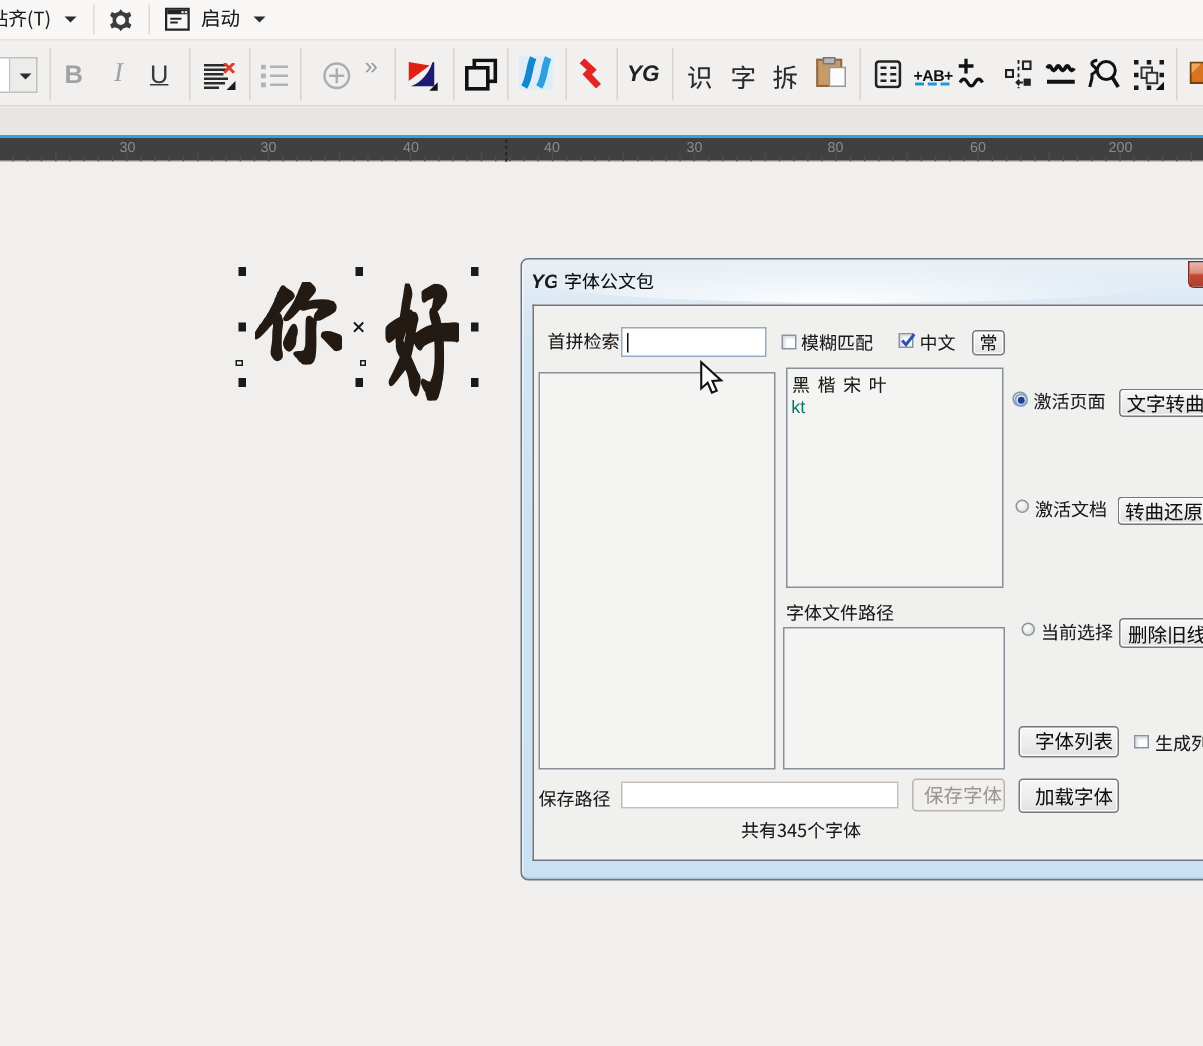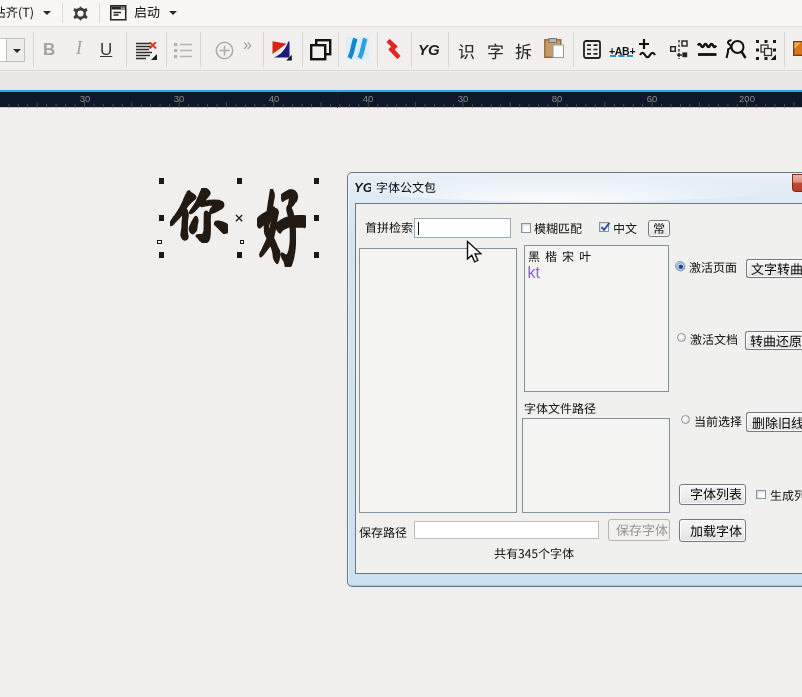--- a/index.html
+++ b/index.html
@@ -2,21 +2,21 @@
 <html><head><meta charset="utf-8"><style>
 * {margin:0;padding:0;box-sizing:border-box}
 html,body {width:802px;height:697px;overflow:hidden;background:#f0efed;font-family:"Liberation Sans",sans-serif}
 #app {position:relative;width:802px;height:697px}
 .abs {position:absolute}
 
 #menubar {position:absolute;left:0;top:0;width:802px;height:27px;background:#f8f7f6;border-bottom:1px solid #e3e1df}
 #toolbar {position:absolute;left:0;top:28px;width:802px;height:43px;background:#f1f0ee;border-bottom:1px solid #d9d7d5}
 #propband {position:absolute;left:0;top:72px;width:802px;height:18px;background:#e8e6e4}
 #blueline {position:absolute;left:0;top:89.7px;width:802px;height:2px;background:#2aa7e0}
-#ruler {position:absolute;left:0;top:91.7px;width:802px;height:16.5px;background:#0f172a;border-bottom:1px solid #c9c7c5}
+#ruler {position:absolute;left:0;top:91.7px;width:802px;height:16.5px;background:#404040;border-bottom:1px solid #c9c7c5}
 .rnum {position:absolute;top:1px;width:30px;text-align:center;font-size:9.5px;color:#8b8b8b}
 .msep {position:absolute;top:3px;width:1px;height:20px;background:#dcdad8}
 .tsep {position:absolute;top:4px;width:1px;height:35px;background:#d7d5d3}
 .caret {position:absolute;width:0;height:0;border-left:4px solid transparent;border-right:4px solid transparent;border-top:4.5px solid #2b2b2b}
 
 #dlg {position:absolute;left:347px;top:171.6px;width:456px;height:415.8px;border:1px solid #6b7683;border-radius:5px 0 0 5px;box-shadow:inset 0 -1px 0 #adc5d8,inset 1px 0 0 rgba(255,255,255,.55);
  background:linear-gradient(180deg,#e9eff6 0%,#e0ebf4 5%,#d3e4f2 14%,#cde2f1 55%,#cbe1f1 100%)}
 #dlgglow {position:absolute;left:10px;top:0px;width:430px;height:29px;border-radius:50%;background:radial-gradient(ellipse at 45% 100%,rgba(255,255,255,.95),rgba(255,255,255,0) 70%)}
 #client {position:absolute;left:7px;top:30.6px;width:449px;height:370.5px;background:#f0f0ef;border:1px solid #6e757e;border-right:none}
 #closebtn {position:absolute;left:443.6px;top:1px;width:13px;height:18.6px;background:linear-gradient(180deg,#ecb4a9 0%,#dd8d7e 45%,#c24a37 50%,#b13f2c 100%);border:1px solid #7c2d20;border-right:none;border-radius:0 0 0 4px}
@@ -242,21 +242,21 @@
       </svg>
  <div class="btn" style="left:293px;top:18px;width:22.5px;height:16.5px"></div>
  <svg style="position:absolute;left:298.5px;top:11.3px;overflow:visible" width="14" height="30">
         <path transform="translate(0,20) scale(1.0)" d="M5.7 -4.2H6.6V1H5.7ZM3.8 -5.9V-4.7H8.3V-5.9ZM2.9 -6.6H9.2V-4H2.9ZM1.8 -3H9.8V-2.2H2.8V0.4H1.8ZM9.4 -3H10.3V-0.5Q10.3 -0.2 10.2 0Q10.2 0.2 9.9 0.3Q9.6 0.5 9.1 0.5Q8.6 0.5 7.9 0.5Q7.9 0.3 7.8 0.1Q7.7 -0.2 7.6 -0.4Q8 -0.4 8.3 -0.4Q8.6 -0.3 8.8 -0.3Q9 -0.3 9.1 -0.3Q9.3 -0.4 9.3 -0.4Q9.4 -0.4 9.4 -0.6ZM5.6 -10.1H6.6V-7.9H5.6ZM1 -8.3H11.1V-5.6H10.1V-7.4H1.9V-5.6H1ZM2 -9.6 2.9 -10Q3.1 -9.7 3.4 -9.3Q3.7 -8.9 3.9 -8.6L3 -8.2Q2.8 -8.5 2.5 -8.9Q2.3 -9.3 2 -9.6ZM9.1 -10 10.1 -9.7Q9.8 -9.3 9.5 -8.9Q9.2 -8.5 8.9 -8.2L8.1 -8.5Q8.3 -8.7 8.5 -9Q8.7 -9.3 8.8 -9.5Q9 -9.8 9.1 -10Z" fill="#1c1c1c" fill-opacity="1.0"></path>
       </svg>
  <div class="lb" style="left:4.9px;top:45.5px;width:157.3px;height:265.6px"></div>
  <div class="lb" style="left:169.9px;top:42.6px;width:144.4px;height:147.6px"></div>
  <svg style="position:absolute;left:173px;top:38.5px;overflow:visible" width="65" height="30">
         <path transform="translate(0,20) scale(1.0)" d="M2.8 -8.8V-6.3H9.2V-8.8ZM1.8 -9.6H10.1V-5.5H1.8ZM3.4 -8.3 4 -8.6Q4.3 -8.1 4.5 -7.7Q4.7 -7.2 4.8 -6.8L4.1 -6.5Q4.1 -6.9 3.9 -7.4Q3.6 -7.9 3.4 -8.3ZM1.6 -4.5H10.3V-3.7H1.6ZM0.7 -2.7H11.4V-1.9H0.7ZM5.5 -9.3H6.5V-2.3H5.5ZM7.9 -8.6 8.6 -8.3Q8.4 -7.8 8.1 -7.3Q7.8 -6.8 7.6 -6.4L7 -6.7Q7.1 -6.9 7.3 -7.3Q7.5 -7.6 7.6 -7.9Q7.8 -8.3 7.9 -8.6ZM4.1 -1.1 4.9 -1.2Q5.1 -0.7 5.1 -0.1Q5.2 0.4 5.2 0.8L4.3 0.9Q4.3 0.5 4.2 -0Q4.2 -0.6 4.1 -1.1ZM6.5 -1.1 7.4 -1.2Q7.6 -0.8 7.8 -0.2Q8 0.3 8.1 0.7L7.2 0.9Q7.1 0.5 6.9 -0Q6.7 -0.6 6.5 -1.1ZM9 -1.1 9.8 -1.4Q10.1 -1.1 10.4 -0.7Q10.7 -0.4 11 -0Q11.3 0.3 11.4 0.6L10.5 1Q10.4 0.7 10.1 0.3Q9.9 -0 9.6 -0.4Q9.3 -0.8 9 -1.1ZM2 -1.4 2.9 -1.2Q2.7 -0.6 2.3 0Q2 0.6 1.5 1L0.7 0.6Q1.1 0.3 1.4 -0.3Q1.8 -0.9 2 -1.4Z M22.4 -8.5H24.6V-7.7H22.4ZM25 -10H26V-6.1Q26 -5.9 26 -5.8Q26.1 -5.7 26.3 -5.7Q26.4 -5.7 26.5 -5.7Q26.7 -5.7 26.8 -5.7Q27 -5.7 27.2 -5.7Q27.3 -5.7 27.4 -5.7Q27.5 -5.7 27.6 -5.8Q27.7 -5.9 27.7 -6.2Q27.7 -6.5 27.8 -7Q27.9 -6.9 28.1 -6.8Q28.4 -6.7 28.6 -6.6Q28.5 -6 28.4 -5.6Q28.3 -5.2 28.1 -5.1Q27.9 -4.9 27.5 -4.9Q27.4 -4.9 27.2 -4.9Q27 -4.9 26.8 -4.9Q26.6 -4.9 26.4 -4.9Q26.3 -4.9 26.2 -4.9Q25.7 -4.9 25.5 -5Q25.2 -5.1 25.1 -5.4Q25 -5.7 25 -6.1ZM27.9 -9.1 28.5 -8.5Q28.1 -8.3 27.6 -8Q27.2 -7.8 26.7 -7.5Q26.2 -7.3 25.8 -7.1L25.3 -7.7Q25.7 -7.9 26.2 -8.1Q26.7 -8.4 27.1 -8.6Q27.6 -8.9 27.9 -9.1ZM24.3 -5.1 25.3 -4.9Q25.1 -4.5 24.9 -4.1Q24.6 -3.7 24.5 -3.4L23.7 -3.6Q23.9 -4 24 -4.4Q24.2 -4.8 24.3 -5.1ZM22 -4H27.8V0.9H26.9V-3.2H22.9V1H22ZM22.4 -2.1H27.4V-1.4H22.4ZM22.4 -0.2H27.4V0.5H22.4ZM17.8 -7.8H21.2V-6.9H17.8ZM19.2 -10.1H20.1V0.9H19.2ZM19.2 -7.2 19.8 -7Q19.6 -6.3 19.4 -5.6Q19.2 -4.8 19 -4.1Q18.8 -3.4 18.5 -2.8Q18.2 -2.1 17.9 -1.7Q17.9 -1.8 17.8 -2Q17.7 -2.2 17.6 -2.4Q17.5 -2.5 17.4 -2.6Q17.7 -3 18 -3.5Q18.3 -4.1 18.5 -4.7Q18.7 -5.3 18.9 -6Q19.1 -6.6 19.2 -7.2ZM20 -6.4Q20.1 -6.3 20.3 -6Q20.5 -5.7 20.7 -5.4Q21 -5 21.2 -4.7Q21.4 -4.4 21.4 -4.3L20.9 -3.6Q20.8 -3.9 20.6 -4.2Q20.4 -4.5 20.2 -4.9Q20 -5.3 19.9 -5.6Q19.7 -5.9 19.5 -6.1ZM21.8 -4.6 21.7 -5.4 22.1 -5.7 24.6 -6.3Q24.6 -6.1 24.6 -5.8Q24.6 -5.6 24.6 -5.5Q23.8 -5.2 23.3 -5.1Q22.7 -5 22.4 -4.9Q22.1 -4.8 22 -4.7Q21.8 -4.7 21.8 -4.6ZM21.8 -4.6Q21.7 -4.7 21.7 -4.9Q21.6 -5 21.5 -5.1Q21.4 -5.3 21.4 -5.4Q21.5 -5.4 21.7 -5.6Q21.9 -5.8 21.9 -6.2V-10H22.8V-5.5Q22.8 -5.5 22.7 -5.5Q22.6 -5.4 22.4 -5.3Q22.3 -5.2 22.1 -5.1Q22 -5 21.9 -4.9Q21.8 -4.7 21.8 -4.6Z M35 -5.3H45.2V-4.4H35ZM39.6 -7.2H40.6V1H39.6ZM39.1 -4.9 39.9 -4.6Q39.4 -3.6 38.6 -2.6Q37.9 -1.6 37 -0.8Q36.1 -0.1 35.2 0.5Q35.1 0.3 35 0.2Q34.8 0 34.7 -0.1Q34.6 -0.2 34.5 -0.3Q35.1 -0.7 35.8 -1.2Q36.5 -1.7 37.1 -2.3Q37.7 -2.9 38.2 -3.5Q38.7 -4.2 39.1 -4.9ZM41 -4.8Q41.4 -4.2 41.9 -3.5Q42.4 -2.9 43 -2.3Q43.7 -1.7 44.3 -1.3Q45 -0.8 45.7 -0.5Q45.6 -0.4 45.5 -0.2Q45.3 -0.1 45.2 0.1Q45.1 0.2 45 0.4Q44.3 -0 43.6 -0.5Q43 -1.1 42.3 -1.7Q41.7 -2.4 41.2 -3.1Q40.6 -3.8 40.2 -4.5ZM35 -8.7H45.1V-6.2H44.1V-7.8H36V-6.2H35ZM39.2 -9.9 40.2 -10.1Q40.4 -9.8 40.6 -9.3Q40.9 -8.8 41 -8.5L40 -8.2Q39.9 -8.5 39.7 -9Q39.5 -9.5 39.2 -9.9Z M55.5 -6H62.7V-5.1H55.5ZM58.5 -9.9H59.5V1H58.5ZM52.5 -8.8H55.6V-2.1H52.5V-3H54.7V-7.9H52.5ZM52 -8.8H52.9V-1.1H52Z" fill="#1c1c1c" fill-opacity="1.0"></path>
       </svg>
- <div class="abs" style="left:173px;top:61.5px;font-size:16px;color:#8b5cf6">kt</div>
+ <div class="abs" style="left:173px;top:61.5px;font-size:12px;color:#0f766e">kt</div>
  <svg style="position:absolute;left:169.3px;top:190.5px;overflow:visible" width="74" height="30">
         <path transform="translate(0,20) scale(1.0)" d="M2.8 -6.6H8.5V-5.7H2.8ZM0.8 -3.6H11.2V-2.7H0.8ZM5.5 -4.4H6.5V-0.2Q6.5 0.2 6.4 0.5Q6.2 0.7 5.9 0.8Q5.6 0.9 5.1 0.9Q4.6 1 3.8 1Q3.8 0.8 3.7 0.6Q3.6 0.5 3.6 0.3Q3.5 0.1 3.4 0Q3.8 0 4.2 0Q4.5 0 4.8 0Q5.1 0 5.2 0Q5.4 0 5.4 -0Q5.5 -0.1 5.5 -0.2ZM8.2 -6.6H8.5L8.7 -6.7L9.4 -6.2Q8.9 -5.7 8.4 -5.3Q7.8 -4.9 7.2 -4.5Q6.6 -4.1 6 -3.8Q5.9 -3.9 5.8 -4.1Q5.6 -4.3 5.5 -4.4Q6 -4.6 6.5 -5Q7.1 -5.3 7.5 -5.7Q8 -6.1 8.2 -6.4ZM0.9 -8.8H11.1V-6.3H10.1V-7.9H1.9V-6.3H0.9ZM5.1 -9.9 6 -10.2Q6.3 -9.9 6.5 -9.4Q6.7 -9 6.8 -8.7L5.9 -8.4Q5.8 -8.7 5.5 -9.1Q5.3 -9.5 5.1 -9.9Z M15 -10 15.9 -9.8Q15.5 -8.8 15.1 -7.8Q14.6 -6.8 14 -5.9Q13.5 -5 12.9 -4.3Q12.9 -4.5 12.8 -4.6Q12.6 -4.8 12.5 -5Q12.4 -5.2 12.3 -5.3Q12.9 -5.9 13.4 -6.6Q13.9 -7.4 14.3 -8.3Q14.7 -9.1 15 -10ZM13.9 -6.9 14.8 -7.8 14.8 -7.8V0.9H13.9ZM18.9 -10H19.9V0.9H18.9ZM15.6 -7.7H23.4V-6.8H15.6ZM17 -2.1H21.8V-1.2H17ZM20.3 -7.2Q20.7 -6.2 21.2 -5.1Q21.7 -4.1 22.4 -3.2Q23 -2.3 23.7 -1.7Q23.5 -1.6 23.3 -1.4Q23.1 -1.2 23 -1Q22.3 -1.6 21.6 -2.6Q21 -3.6 20.5 -4.7Q20 -5.8 19.6 -7ZM18.6 -7.3 19.3 -7.1Q18.9 -5.9 18.4 -4.7Q17.8 -3.6 17.2 -2.6Q16.5 -1.6 15.8 -0.9Q15.7 -1.1 15.6 -1.2Q15.5 -1.3 15.3 -1.5Q15.2 -1.6 15.1 -1.7Q15.8 -2.2 16.5 -3.1Q17.1 -4 17.7 -5.1Q18.2 -6.2 18.6 -7.3Z M32.7 -7.5 33.6 -7.3Q32.9 -5.1 31.7 -3.5Q30.5 -1.9 28.9 -0.8Q27.2 0.2 25 0.9Q25 0.8 24.9 0.7Q24.8 0.5 24.6 0.3Q24.5 0.2 24.4 0Q26.6 -0.6 28.2 -1.6Q29.8 -2.6 30.9 -4Q32 -5.5 32.7 -7.5ZM27.3 -7.5Q28 -5.7 29.1 -4.1Q30.3 -2.6 31.9 -1.6Q33.5 -0.5 35.6 0Q35.5 0.1 35.4 0.3Q35.3 0.4 35.2 0.6Q35 0.8 35 0.9Q32.8 0.3 31.2 -0.8Q29.5 -2 28.3 -3.6Q27.2 -5.2 26.4 -7.2ZM24.6 -8H35.5V-7.1H24.6ZM29.1 -9.9 30 -10.2Q30.3 -9.7 30.6 -9.2Q30.9 -8.7 31 -8.3L29.9 -8Q29.8 -8.4 29.6 -8.9Q29.3 -9.4 29.1 -9.9Z M43.2 -9.9H44.2V1H43.2ZM41.2 -9.5 42.1 -9.3Q41.9 -8.5 41.7 -7.7Q41.4 -6.9 41.2 -6.2Q40.9 -5.4 40.5 -4.9Q40.4 -5 40.3 -5.1Q40.1 -5.2 40 -5.2Q39.8 -5.3 39.7 -5.4Q40 -5.9 40.3 -6.5Q40.6 -7.2 40.8 -8Q41 -8.7 41.2 -9.5ZM41.3 -7.6H46.9V-6.7H41.1ZM39.8 -4.1H47.4V-3.2H39.8ZM39.2 -10 40.1 -9.8Q39.7 -8.8 39.2 -7.8Q38.7 -6.8 38.1 -5.9Q37.5 -5 36.9 -4.3Q36.9 -4.5 36.8 -4.6Q36.7 -4.8 36.6 -5Q36.5 -5.2 36.4 -5.3Q36.9 -5.9 37.5 -6.6Q38 -7.4 38.4 -8.3Q38.9 -9.1 39.2 -10ZM38 -6.9 38.9 -7.8 38.9 -7.8V0.9H38Z M54.4 -0.3H58.3V0.5H54.4ZM55 -8.9H58.1V-8.1H55ZM54 -3.4H58.8V0.9H57.8V-2.6H54.9V0.9H54ZM57.8 -8.9H57.9L58.1 -8.9L58.7 -8.7Q58.4 -7.5 57.8 -6.6Q57.3 -5.7 56.5 -5Q55.8 -4.2 55 -3.7Q54.2 -3.1 53.3 -2.7Q53.2 -2.9 53.1 -3.1Q52.9 -3.3 52.8 -3.5Q53.6 -3.8 54.3 -4.3Q55.1 -4.8 55.8 -5.5Q56.5 -6.1 57 -6.9Q57.5 -7.8 57.8 -8.7ZM55.2 -10.1 56.1 -9.9Q55.8 -9.1 55.4 -8.3Q55 -7.5 54.6 -6.9Q54.1 -6.2 53.6 -5.7Q53.6 -5.8 53.4 -5.9Q53.3 -6 53.1 -6.2Q53 -6.3 52.9 -6.3Q53.6 -7 54.2 -8Q54.8 -9 55.2 -10.1ZM54.9 -8.4Q55.2 -7.7 55.6 -7Q56.1 -6.4 56.7 -5.7Q57.3 -5.1 58 -4.6Q58.8 -4 59.7 -3.7Q59.6 -3.6 59.5 -3.5Q59.4 -3.3 59.3 -3.2Q59.2 -3 59.1 -2.9Q58.2 -3.3 57.4 -3.9Q56.7 -4.5 56.1 -5.1Q55.5 -5.8 55 -6.5Q54.6 -7.2 54.3 -7.8ZM49.1 -4.8H49.8V-0.4H49.1ZM49.9 -8.8V-6.7H52.1V-8.8ZM49.1 -9.6H53V-5.9H49.1ZM50.7 -6.3H51.6V-0.8H50.7ZM48.4 -0.5Q49 -0.6 49.8 -0.8Q50.6 -1 51.5 -1.2Q52.3 -1.4 53.2 -1.6L53.3 -0.7Q52 -0.4 50.8 -0.1Q49.6 0.2 48.6 0.4ZM51.1 -4.2H53.1V-3.3H51.1Z M64.6 -9.5H69.9V-8.6H64.6ZM69.6 -9.5H69.8L70 -9.5L70.7 -9.1Q70.2 -8.2 69.5 -7.5Q68.8 -6.8 67.9 -6.2Q67.1 -5.6 66.2 -5.1Q65.2 -4.6 64.3 -4.3Q64.2 -4.4 64.2 -4.6Q64.1 -4.7 63.9 -4.8Q63.8 -5 63.7 -5.1Q64.6 -5.4 65.5 -5.8Q66.3 -6.2 67.2 -6.8Q68 -7.3 68.6 -7.9Q69.3 -8.6 69.6 -9.3ZM63.9 -0.2H71.5V0.6H63.9ZM67.2 -3.4H68.2V0.1H67.2ZM64.6 -4H70.8V-3.1H64.6ZM63.3 -7.4 64.1 -7.1Q63.7 -6.4 63.2 -5.7Q62.7 -5 62.1 -4.3Q61.5 -3.7 60.9 -3.3Q60.9 -3.4 60.8 -3.5Q60.7 -3.7 60.6 -3.9Q60.5 -4.1 60.4 -4.2Q60.9 -4.6 61.5 -5.1Q62 -5.6 62.5 -6.2Q62.9 -6.8 63.3 -7.4ZM63.1 -10.1 64 -9.7Q63.6 -9.2 63.1 -8.7Q62.7 -8.1 62.1 -7.7Q61.6 -7.2 61.1 -6.8Q61 -6.9 60.9 -7.1Q60.8 -7.2 60.7 -7.4Q60.6 -7.5 60.6 -7.6Q61 -7.9 61.5 -8.3Q62 -8.7 62.4 -9.2Q62.8 -9.6 63.1 -10.1ZM62.1 -5.1 63.1 -6 63.1 -6V1H62.1ZM67.4 -6.2 67.9 -6.9Q68.5 -6.7 69.2 -6.4Q69.9 -6 70.5 -5.7Q71.1 -5.4 71.5 -5.2L71 -4.4Q70.6 -4.6 70 -5Q69.4 -5.3 68.7 -5.6Q68 -6 67.4 -6.2Z" fill="#1c1c1c" fill-opacity="1.0"></path>
       </svg>
  <div class="lb" style="left:167.8px;top:216.3px;width:147.5px;height:94.5px"></div>
  <div class="rd" style="left:320.9px;top:58.9px"></div>
  <svg class="abs" style="left:320.9px;top:58.9px" width="11.6" height="11.6">
         <circle cx="5.8" cy="5.8" r="2.3" fill="#1d3f9e"></circle>
         <circle cx="5.8" cy="5.8" r="3.9" fill="none" stroke="#86a8cc" stroke-width="1.4"></circle>
       </svg>
  <svg style="position:absolute;left:334px;top:50.3px;overflow:visible" width="50" height="30">

